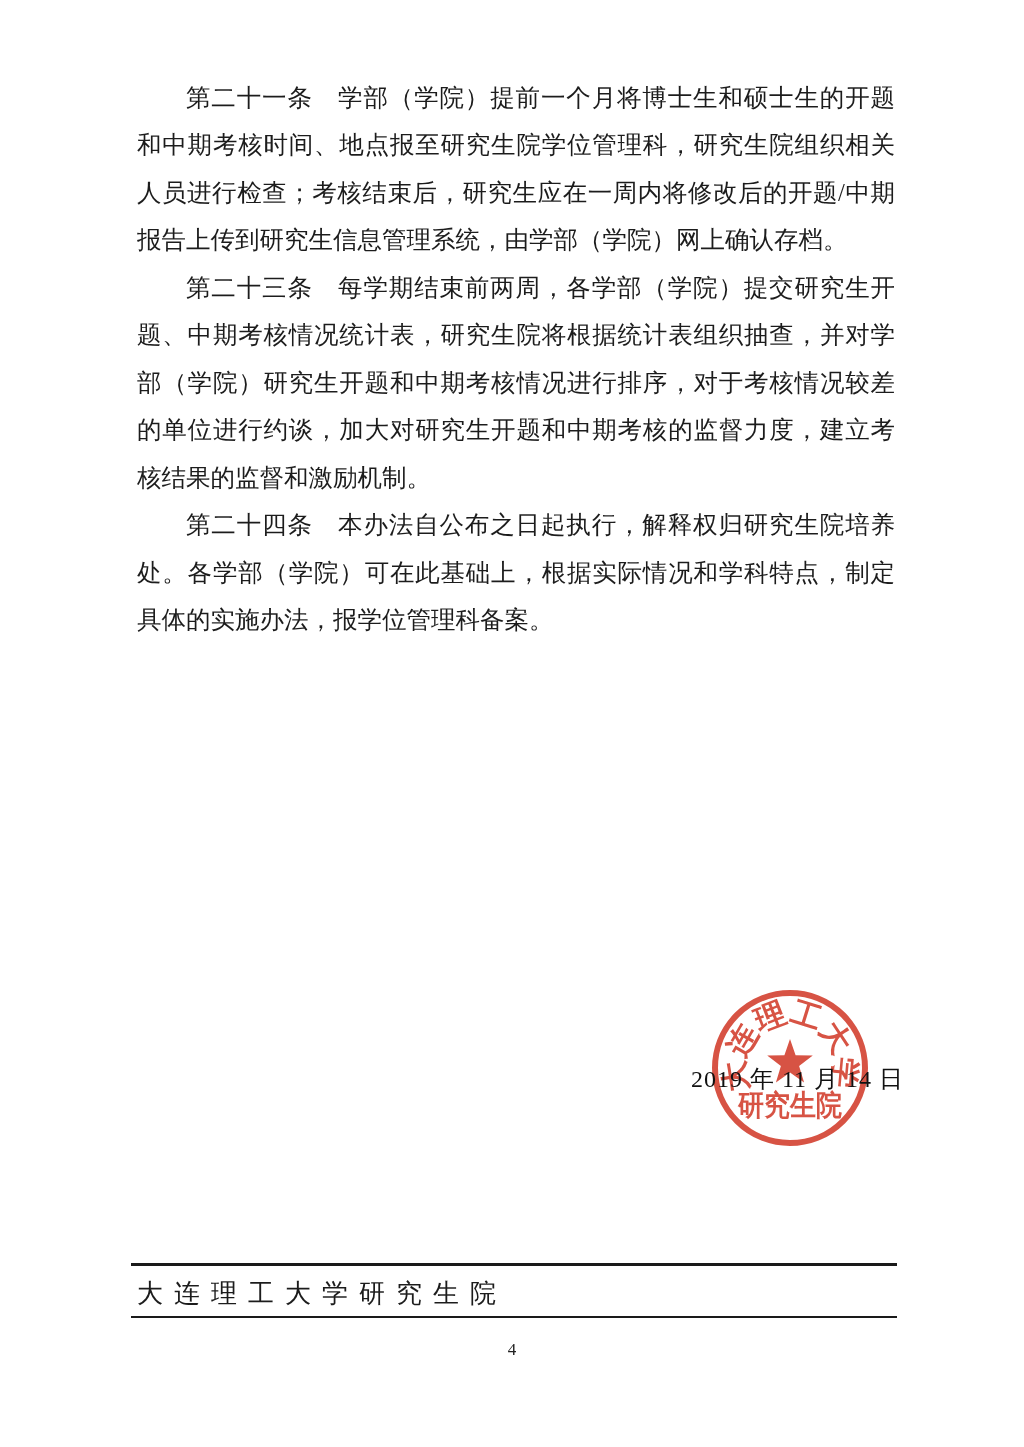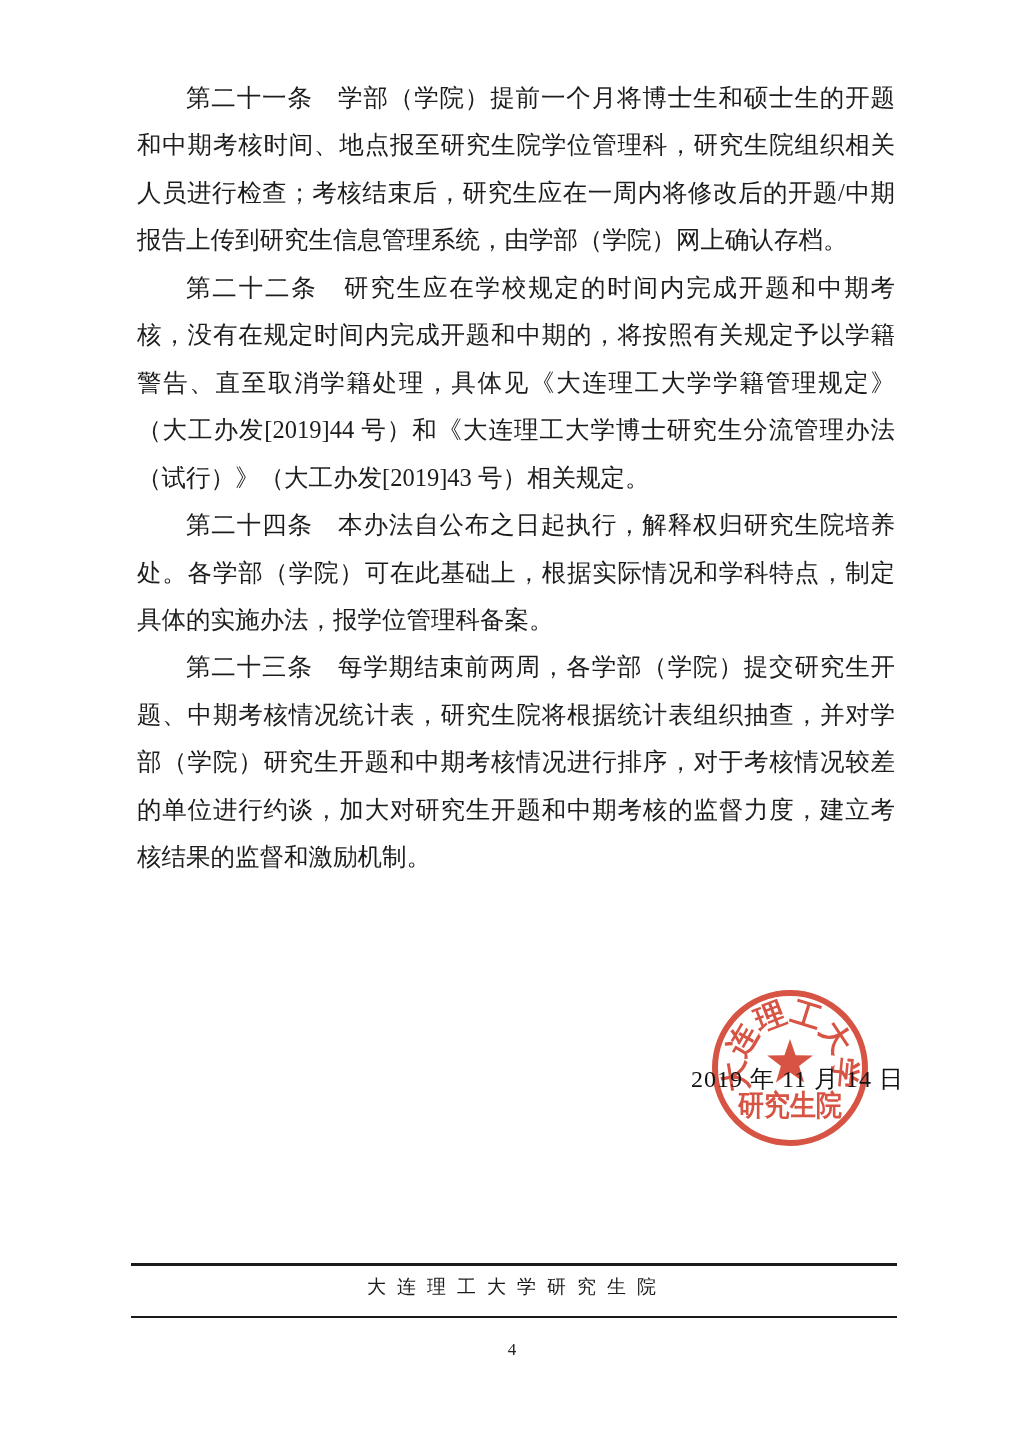--- a/index.html
+++ b/index.html
@@ -62,45 +62,43 @@
   .rule-bottom { top: 1316px; height: 2px; }
   .footer-row {
     position: absolute;
     left: 137px;
     width: 760px;
     top: 1274px;
     height: 38px;
     display: flex;
     justify-content: space-between;
     align-items: center;
-    font-size: 19px;
-    flex-direction: column;
+    font-size: 26px;
   }
   .footer-issuer { letter-spacing: 11px; white-space: nowrap; }
   .footer-print  { letter-spacing: 1px;  white-space: nowrap; }
   .page-number {
     position: absolute;
     left: 0;
     top: 1340px;
     width: 1024px;
     text-align: center;
     font-size: 17px;
     color: #222222;
   }
 </style>
 </head>
 <body>
 
 <div class="page">
 
   <div class="content">
     <p>第二十一条　学部（学院）提前一个月将博士生和硕士生的开题和中期考核时间、地点报至研究生院学位管理科，研究生院组织相关人员进行检查；考核结束后，研究生应在一周内将修改后的开题/中期报告上传到研究生信息管理系统，由学部（学院）网上确认存档。</p>
-    <p>第二十二条　研究生应在学校规定的时间内完成开题和中期考核，没有在规定时间内完成开题和中期的，将按照有关规定予以学籍警告、直至取消学籍处理，具体见《大连理工大学学籍管理规定》（大工办发[2019]44 号）和《大连理工大学博士研究生分流管理办法（试行）》（大工办发[2019]43 号）相关规定。</p>
+    <p>第二十三条　每学期结束前两周，各学部（学院）提交研究生开题、中期考核情况统计表，研究生院将根据统计表组织抽查，并对学部（学院）研究生开题和中期考核情况进行排序，对于考核情况较差的单位进行约谈，加大对研究生开题和中期考核的监督力度，建立考核结果的监督和激励机制。</p>
     <p>第二十四条　本办法自公布之日起执行，解释权归研究生院培养处。各学部（学院）可在此基础上，根据实际情况和学科特点，制定具体的实施办法，报学位管理科备案。</p>
-    <p>第二十三条　每学期结束前两周，各学部（学院）提交研究生开题、中期考核情况统计表，研究生院将根据统计表组织抽查，并对学部（学院）研究生开题和中期考核情况进行排序，对于考核情况较差的单位进行约谈，加大对研究生开题和中期考核的监督力度，建立考核结果的监督和激励机制。</p>
   </div>
 
   <svg class="seal" viewBox="0 0 170 170" aria-hidden="true">
     <circle cx="85" cy="85" r="75" fill="none" stroke-width="6" stroke="#d23c2b"></circle>
     <polygon points="85,56 90.6,72.2 107.8,72.6 94.1,83.0 99.1,99.4 85,89.6 70.9,99.4 75.9,83.0 62.2,72.6 79.4,72.2" fill="#d23c2b"></polygon>
     <path id="sealArc" d="M 45.3 106.1 A 45 45 0 1 1 124.7 106.1" fill="none"></path>
     <text font-size="30" fill="#d23c2b">
       <textPath href="#sealArc" startOffset="0" textLength="182" lengthAdjust="spacingAndGlyphs">大连理工大学</textPath>
     </text>
     <text x="85" y="132" text-anchor="middle" font-size="29" textLength="104" lengthAdjust="spacingAndGlyphs" fill="#d23c2b">研究生院</text>

